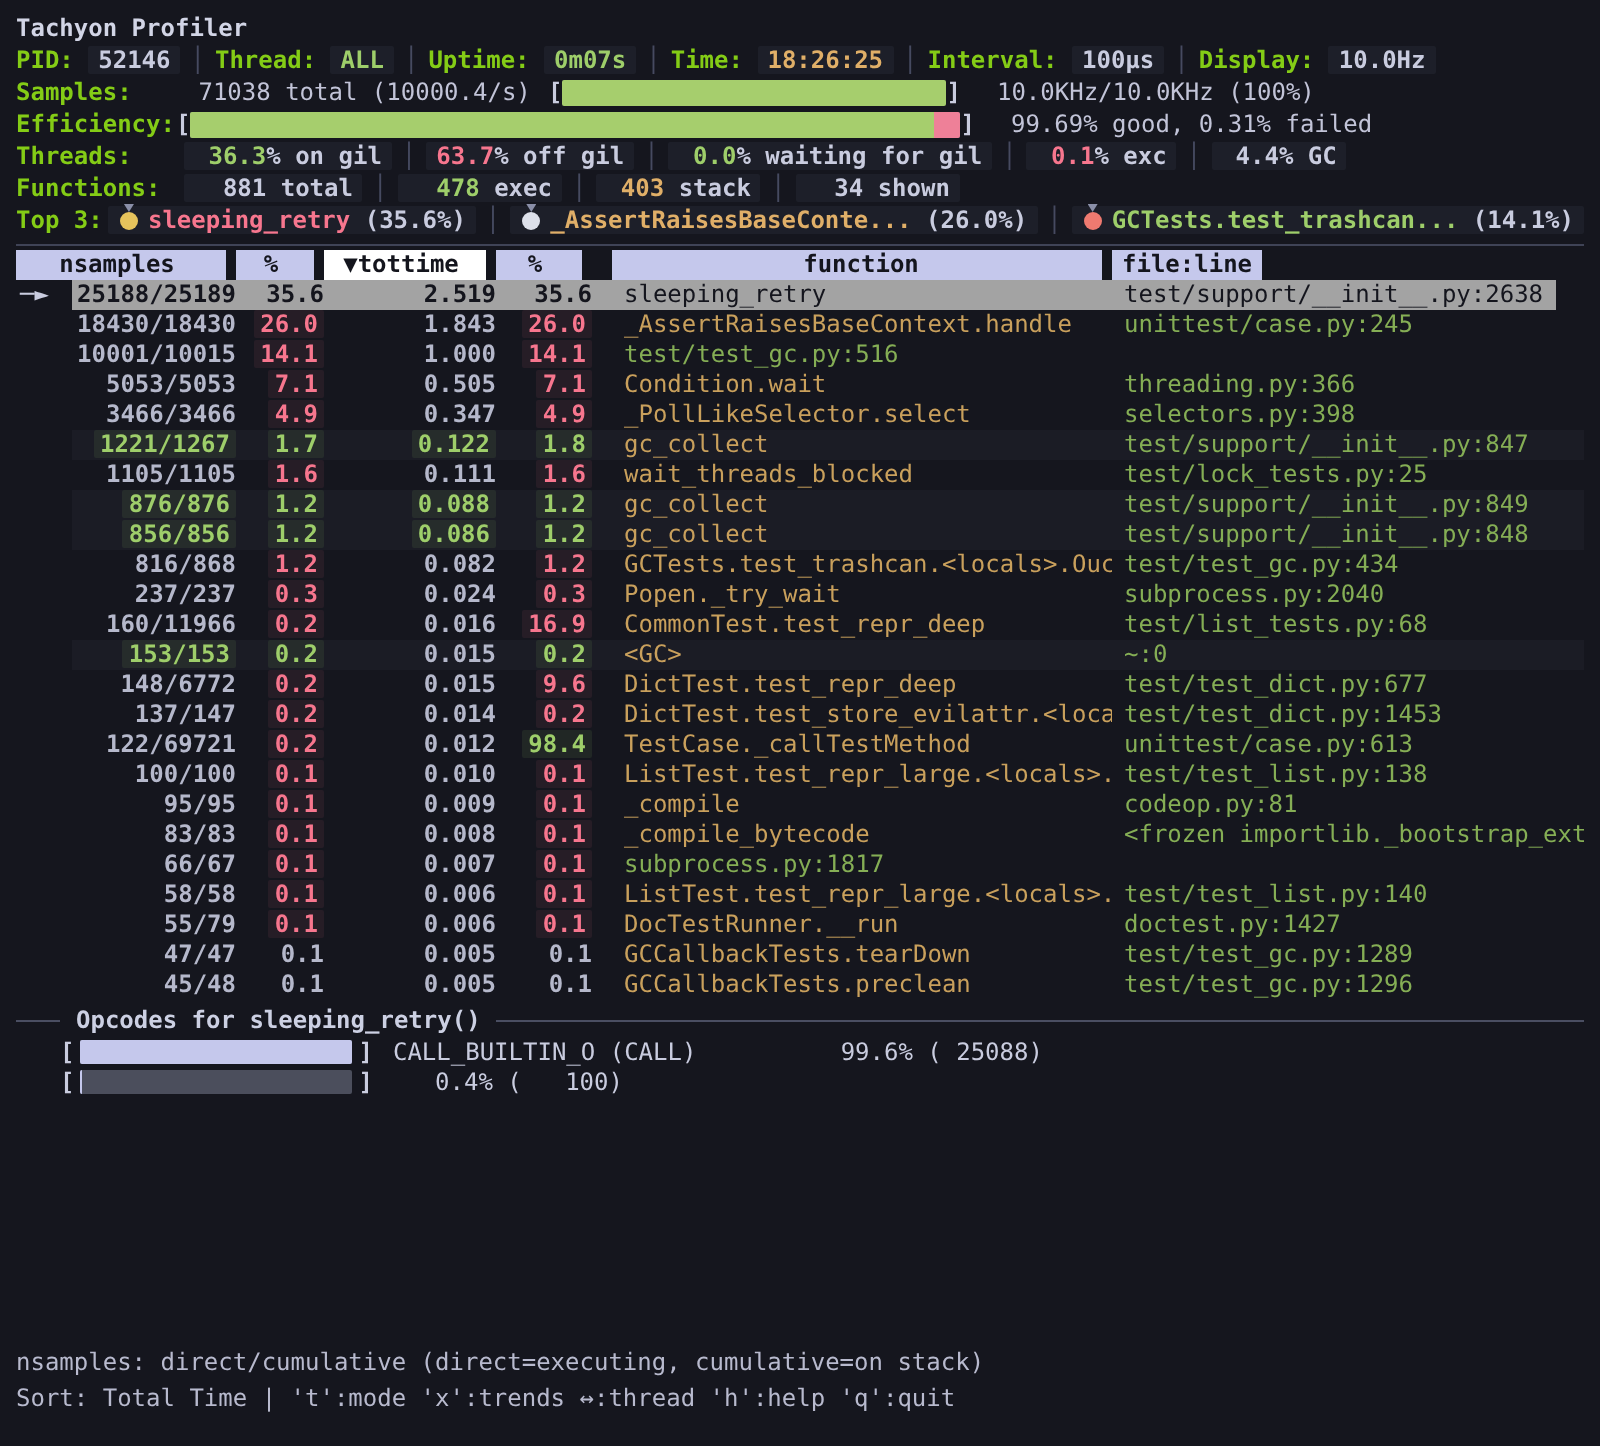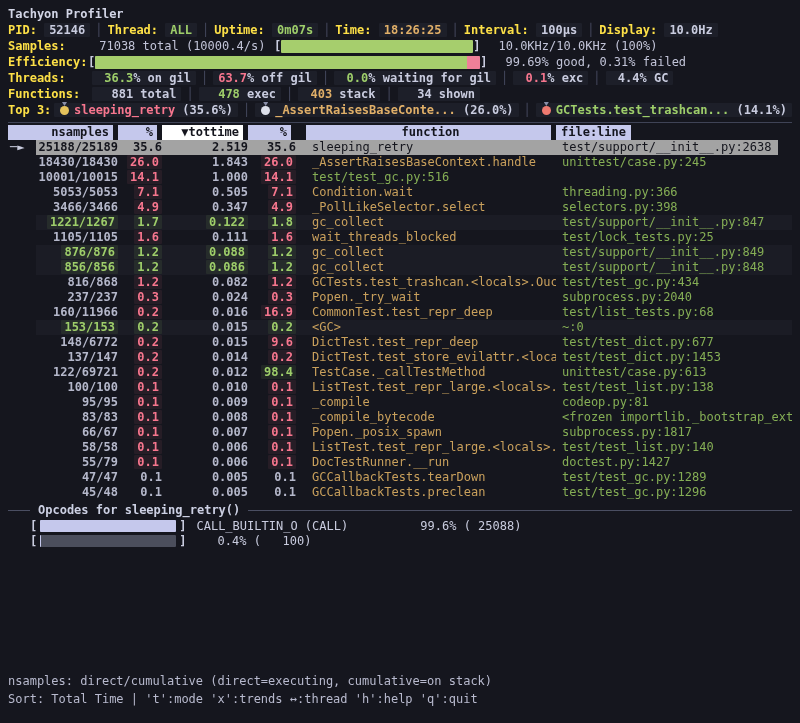--- a/index.html
+++ b/index.html
@@ -1,35 +1,35 @@
 <!DOCTYPE html>
 <html><head>
 <meta charset="utf-8">
 <style>
   html,body{margin:0;padding:0;width:800px;height:723px;background:#15161e;overflow:hidden}
   body{display:flex;flex-direction:column;font:12px/16px "DejaVu Sans Mono",monospace;color:#c2c4d8;box-sizing:border-box;padding:6px 8px 14px 8px}
   .line{height:16px;white-space:pre}
-  .lbl{font-weight:bold;color:#fde047;display:inline-block}
+  .lbl{font-weight:bold;color:#84cc16;display:inline-block}
   .w84{width:84px}.w80{width:80px}
   .pipe{color:#464a60;padding:0 5px}
   .green{color:#9ece6a}.red{color:#f7768e}.orange{color:#e0af68}.white{color:#c9ccdf}
   .stat{background:#1d1f29;padding:0 5px;white-space:pre;font-weight:bold;border-radius:1px}
   .bracket{color:#c9ccdf;font-weight:bold}
   .hbar{display:inline-block;height:13px;vertical-align:-2px;background:#4b4e5c;border-radius:1px;overflow:hidden}
   .hbar .seg{display:inline-block;height:13px;vertical-align:top}
   .flexline{display:flex;align-items:center;height:16px;white-space:pre}
   .medal{display:inline-block;width:9px;height:9px;border-radius:50%;margin:0 5px 0 1px;position:relative;vertical-align:-1px}
   .medal::before{content:"";position:absolute;left:2px;top:-4px;width:5px;height:4px;background:#8a8fa8;clip-path:polygon(0 0,100% 0,50% 100%)}
   .medal.gold{background:#e6c35c}.medal.silver{background:#dde0ea}.medal.bronze{background:#ef7a70}
   .chip{background:#1d1f29;padding:0 5px;border-radius:1px;font-weight:bold}
   .sep{border-top:1px solid #3f4356;margin:4px 0 2px}
   
   .grid-h{display:grid;grid-template-columns:110px 44px 86px 48px 10px 250px 1fr;height:15px;line-height:15px}
   .hchip{background:#c5c8ec;color:#14151d;font-weight:bold;display:block;margin-right:5px;white-space:pre}
-  .hchip.num{text-align:right;padding-right:4px}
+  .hchip.num{text-align:center;padding-right:4px}
   .hchip.sorted{background:#ffffff}
   .hchip.txt{text-align:center;padding-left:4px}
   .hchip.fit{display:inline-block;padding:0 5px}
   .grid-r{display:grid;grid-template-columns:28px 82px 44px 86px 48px 10px 250px 1fr;height:15px;line-height:15px}
   .cell{white-space:pre;overflow:hidden}
   .num{text-align:right;font-weight:bold}
   .c-marker{color:#c9ccdf;font-weight:bold;padding-left:2px}
   .c-func{padding-left:6px;color:#c9a05c}
   .c-file{padding-left:6px;color:#85ae55}
   .vp{color:#b5b8cb}
@@ -282,21 +282,20 @@
       <span class="cell c-func">_compile_bytecode</span>
       <span class="cell c-file">&lt;frozen importlib._bootstrap_externa</span>
     </div>
     <div class="grid-r trow ">
       <span class="cell c-marker"></span>
       <span class="cell num"><span class="vp">66/67</span></span>
       <span class="cell num"><span class="vr">0.1</span></span>
       <span class="cell num"><span class="vp">0.007</span></span>
       <span class="cell num"><span class="vr">0.1</span></span>
       <span class="cell"></span>
-      <span class="cell c-func">Popen._posix_spawn</span>
       <span class="cell c-file">subprocess.py:1817</span>
     </div>
     <div class="grid-r trow ">
       <span class="cell c-marker"></span>
       <span class="cell num"><span class="vp">58/58</span></span>
       <span class="cell num"><span class="vr">0.1</span></span>
       <span class="cell num"><span class="vp">0.006</span></span>
       <span class="cell num"><span class="vr">0.1</span></span>
       <span class="cell"></span>
       <span class="cell c-func">ListTest.test_repr_large.&lt;locals&gt;.c...</span>

